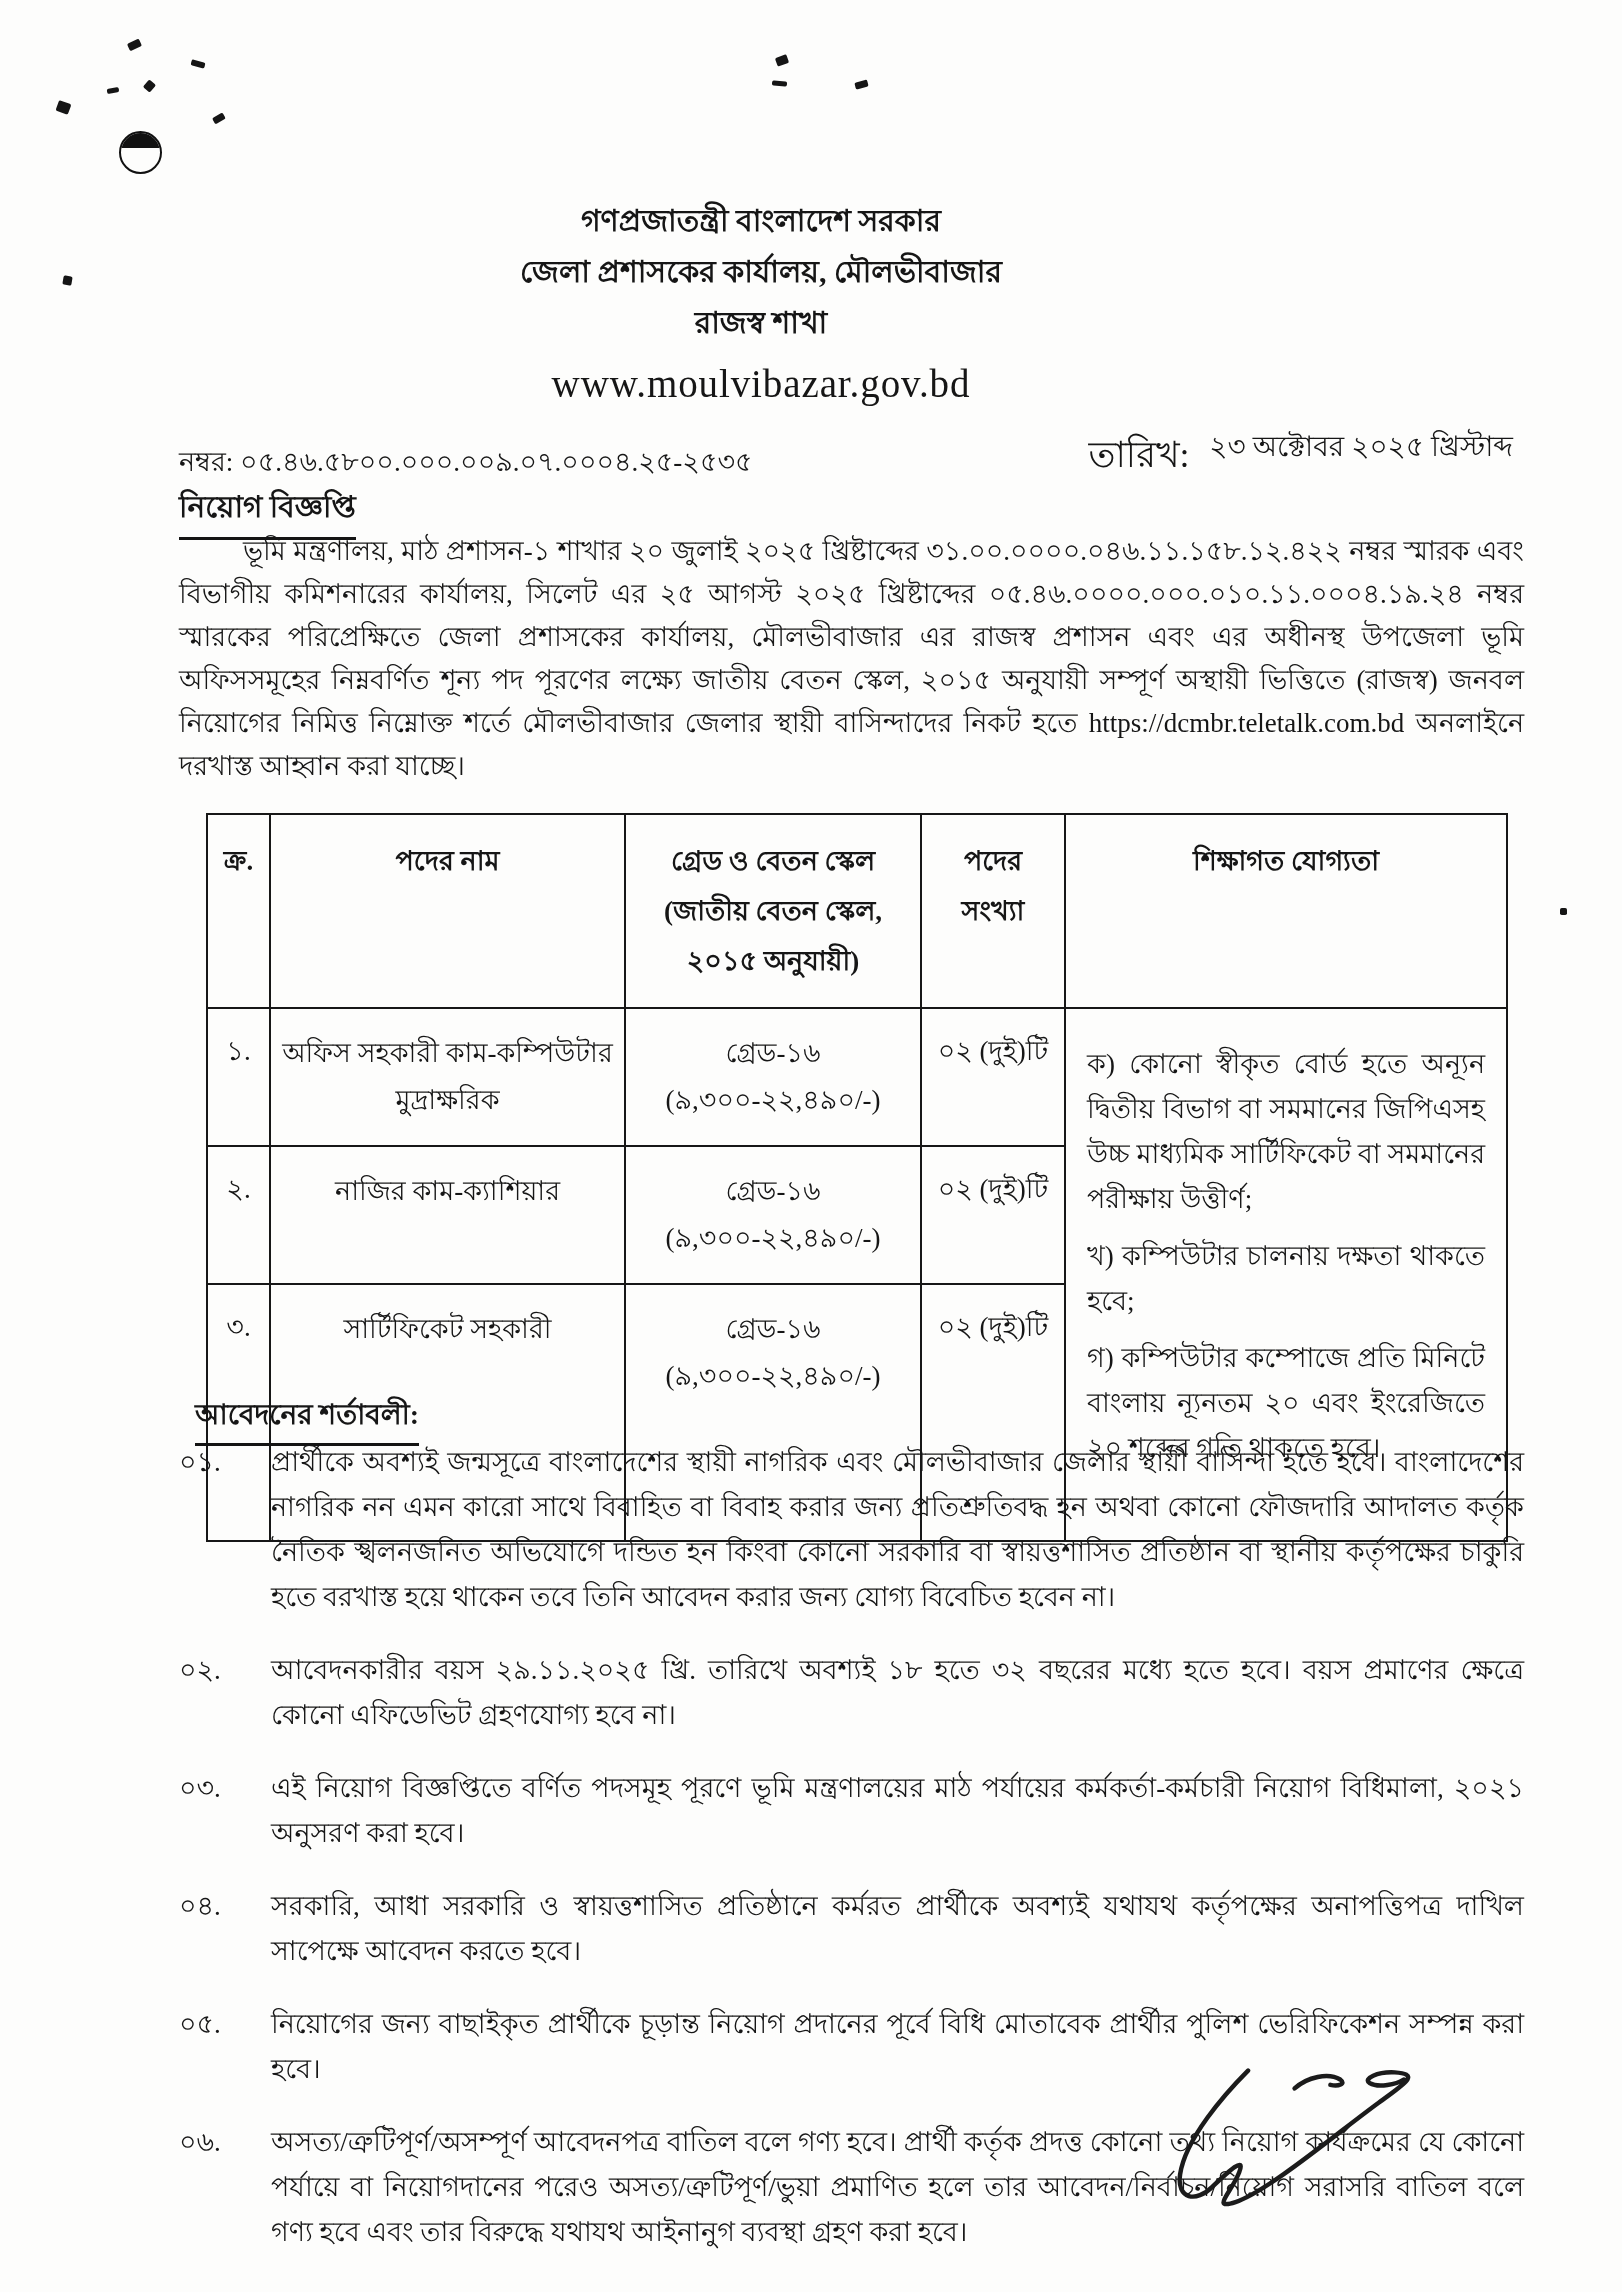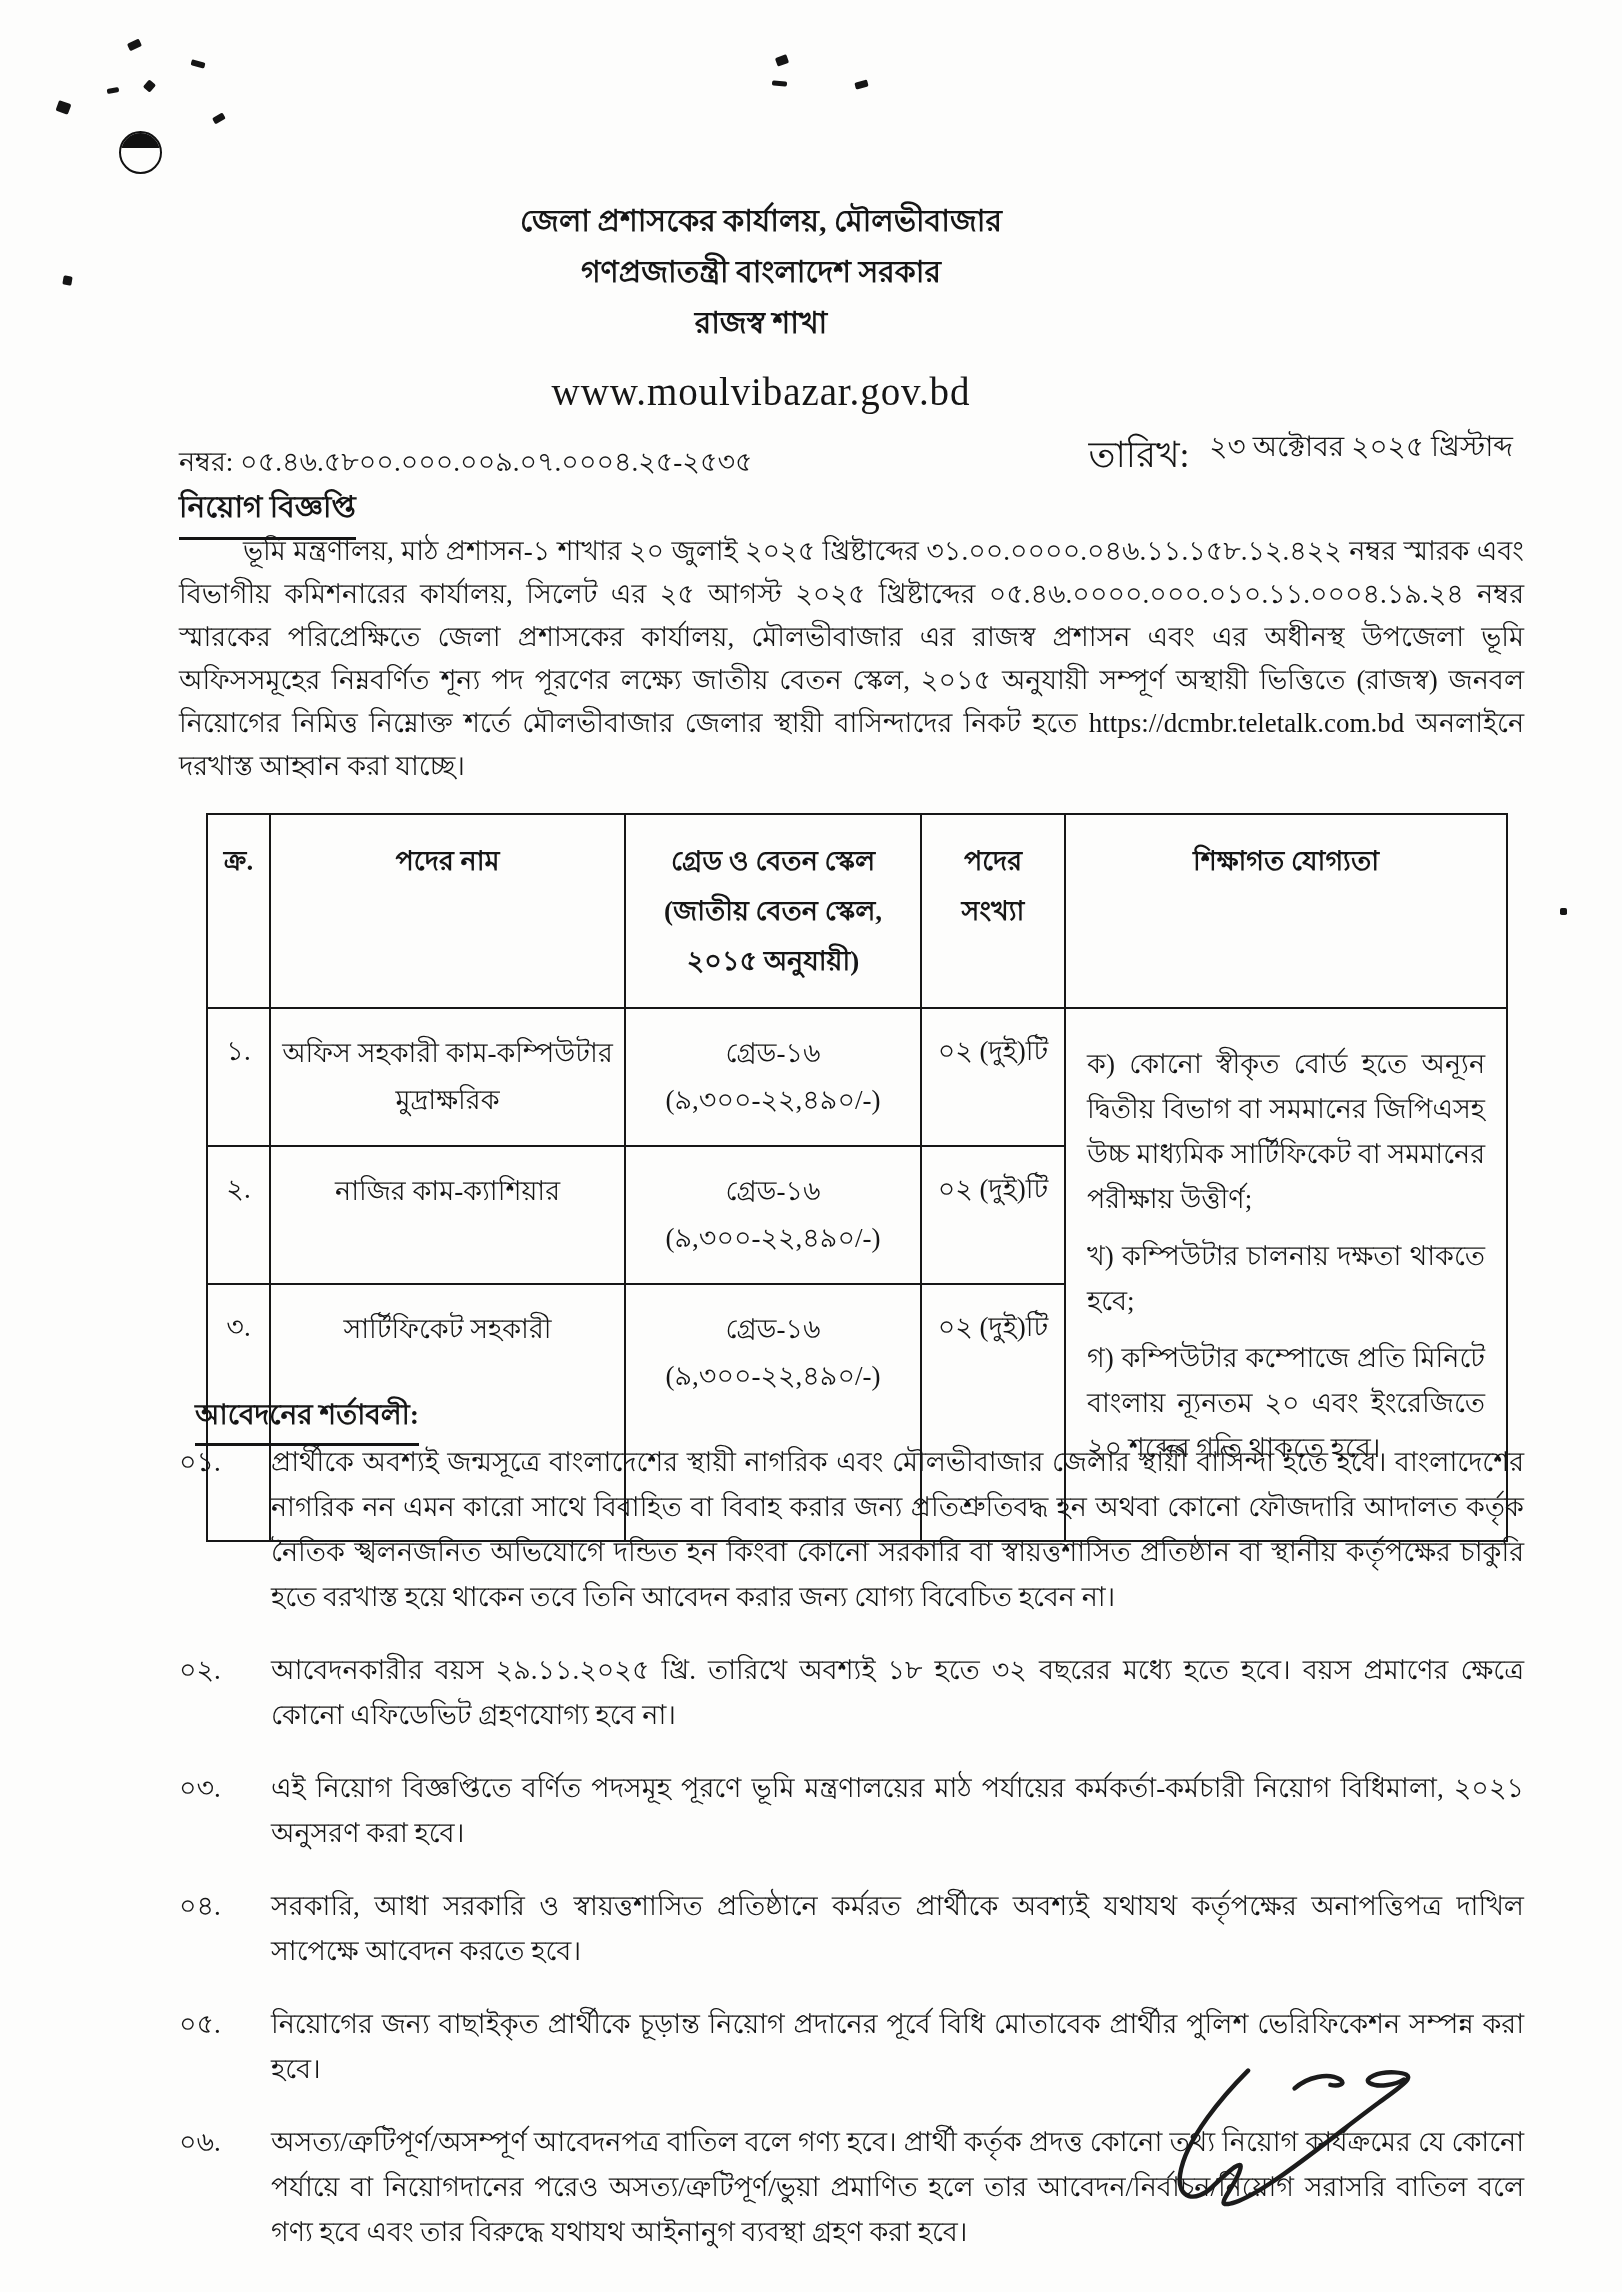--- a/index.html
+++ b/index.html
@@ -18,21 +18,21 @@
     border:2.7px solid #111;border-radius:50%;overflow:hidden;background:#fdfdfc;
   }
   .punch-hole .fill{position:absolute;left:-1.8px;top:-1.8px;width:43px;height:17px;background:#111;}
   .speck{position:absolute;background:#151515;border-radius:1.8px;}
   
   .letterhead{
     position:absolute;left:179px;top:195px;width:1164px;
     text-align:center;font-weight:700;font-size:30px;line-height:51px;
   }
   .letterhead .website{
-    font-weight:400;font-size:39px;line-height:54px;margin-top:17px;
+    font-weight:400;font-size:39px;line-height:54px;margin-top:9px;
     font-family:"Liberation Serif","DejaVu Serif",serif;letter-spacing:0.9px;
   }
   
   .memo-row{position:absolute;left:179px;top:405px;width:1343px;}
   .memo-number{position:absolute;left:0;top:36px;font-size:27px;white-space:nowrap;}
   .date-block{position:absolute;right:0;top:0;display:flex;align-items:center;gap:10.7px;}
   .date-label{font-size:36px;padding-top:21.5px;}
   .date-frac{text-align:center;font-size:26px;}
   .date-frac .top{padding:0 9px 5.4px 9px;border-bottom:2.7px solid #141414;}
   .date-frac .bottom{padding:5.4px 9px 0 9px;font-size:28px;}
@@ -101,22 +101,22 @@
   <span class="speck" style="left:107px;top:88px;width:11.6px;height:5.4px;transform:rotate(-10deg);"></span>
   <span class="speck" style="left:57px;top:102px;width:13.4px;height:10.7px;transform:rotate(20deg);"></span>
   <span class="speck" style="left:213px;top:115px;width:11.6px;height:7.2px;transform:rotate(-30deg);"></span>
   <span class="speck" style="left:63px;top:276px;width:9px;height:9px;transform:rotate(10deg);"></span>
   <span class="speck" style="left:776px;top:56px;width:11.6px;height:9px;transform:rotate(-20deg);"></span>
   <span class="speck" style="left:772px;top:81px;width:15px;height:5.4px;transform:rotate(5deg);"></span>
   <span class="speck" style="left:855px;top:81px;width:13.4px;height:7.2px;transform:rotate(-15deg);"></span>
   <span class="speck" style="left:1560px;top:908px;width:7.2px;height:7.2px;transform:rotate(0deg);"></span>
 
   <header class="letterhead">
+    <div>গণপ্রজাতন্ত্রী বাংলাদেশ সরকার</div>
     <div>জেলা প্রশাসকের কার্যালয়, মৌলভীবাজার</div>
-    <div>গণপ্রজাতন্ত্রী বাংলাদেশ সরকার</div>
     <div>রাজস্ব শাখা</div>
     <div class="website">www.moulvibazar.gov.bd</div>
   </header>
 
   <div class="memo-row">
     <div class="memo-number">নম্বর: ০৫.৪৬.৫৮০০.০০০.০০৯.০৭.০০০৪.২৫-২৫৩৫</div>
     <div class="date-block">
       <span class="date-label">তারিখ:</span>
       <span class="date-frac">
         <span class="bottom" style="display:block;">২৩ অক্টোবর ২০২৫ খ্রিস্টাব্দ</span>

